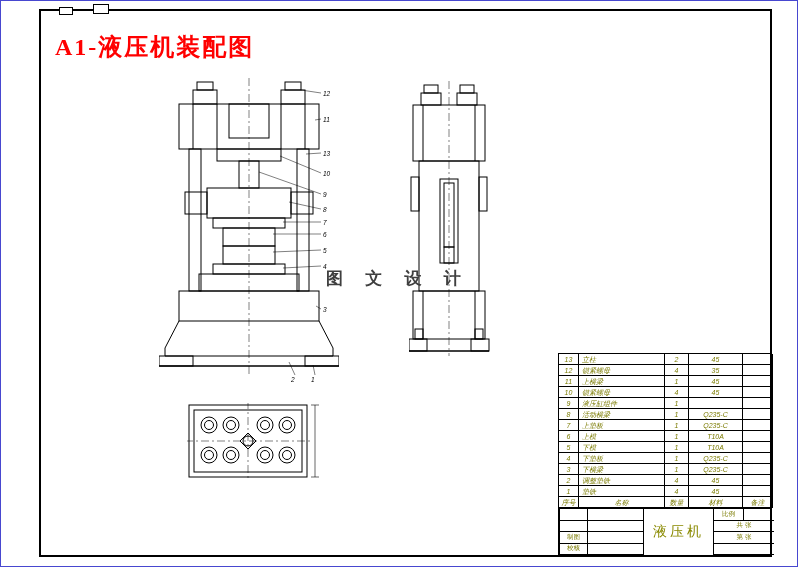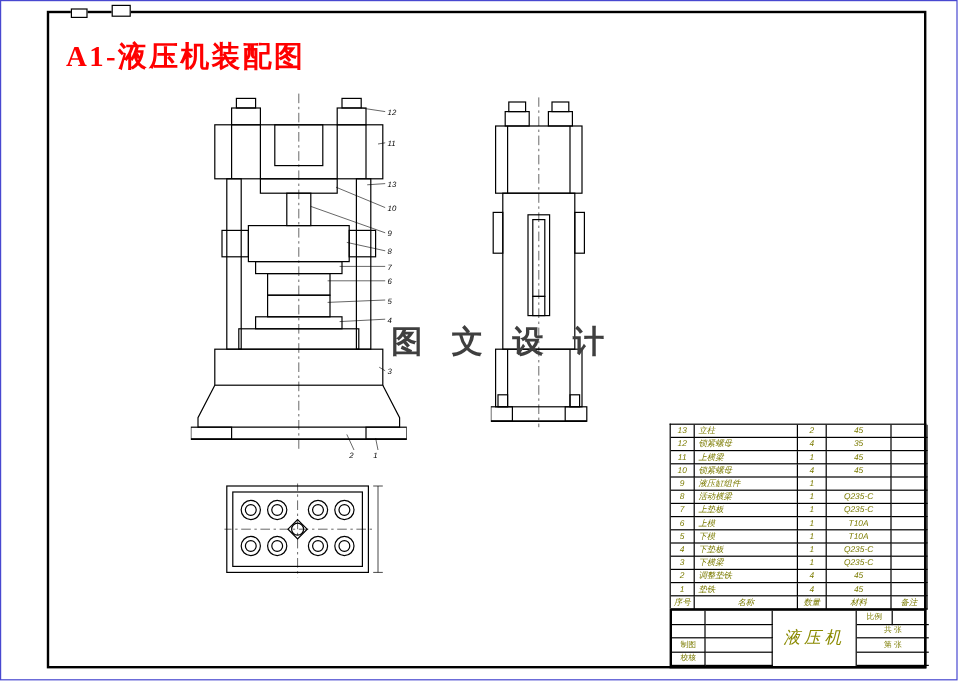--- a/index.html
+++ b/index.html
@@ -7,21 +7,21 @@
   .page { position: relative; width: 798px; height: 567px; background: #fff;
           border: 1px solid #4848d0; overflow: hidden; }
   .frame { position: absolute; left: 38px; top: 8px; width: 733px; height: 548px;
            border: 2px solid #000; }
   .fold-mark { position: absolute; background: #fff; border: 1px solid #000; }
   .fm1 { left: 58px; top: 6px; width: 14px; height: 8px; }
   .fm2 { left: 92px; top: 3px; width: 16px; height: 10px; }
   .drawing-title { position: absolute; left: 54px; top: 30px; white-space: nowrap;
            font-family: "Liberation Serif", serif; font-weight: bold;
            font-size: 24px; color: #ff0000; letter-spacing: 2px; }
-  .watermark { position: absolute; left: 325px; top: 266px; font-size: 26px;
+  .watermark { position: absolute; left: 325px; top: 266px; font-size: 17px;
            font-weight: bold; color: #3f3f3f; letter-spacing: 9px;
            font-family: "Liberation Serif", serif; white-space: nowrap; }
   .front-view { position: absolute; left: 158px; top: 75px; }
   .side-view  { position: absolute; left: 408px; top: 80px; }
   .bottom-view{ position: absolute; left: 186px; top: 402px; }
 
   .parts-table { position: absolute; left: 557px; top: 352px; width: 214px; height: 154px;
            display: grid; grid-template-columns: 20px 86px 24px 54px 30px;
            grid-auto-rows: 11px; border-left: 1px solid #000; border-top: 1px solid #000;
            font-size: 7px; color: #7b7b00; font-style: italic; }
@@ -32,21 +32,21 @@
 
   .title-block { position: absolute; left: 557px; top: 506px; width: 214px; height: 50px;
            border: 2px solid #000; font-size: 6.5px; color: #7b7b00; }
   .tb-left { position: absolute; left: 0; top: 0; width: 84px; height: 46px;
            display: grid; grid-template-columns: 28px 56px; grid-auto-rows: 11.5px; }
   .tb-left .cell, .tb-right .cell { border-right: 1px solid #000; border-bottom: 1px solid #000;
            display: flex; align-items: center; justify-content: center; overflow: hidden; }
   .tb-mid { position: absolute; left: 84px; top: 0; width: 70px; height: 46px;
            border-right: 1px solid #000; display: flex; align-items: center;
            justify-content: center; font-size: 14px; letter-spacing: 3px;
-           color: #8a8a00; font-style: italic; }
+           color: #8a8a00; }
   .tb-right { position: absolute; left: 154px; top: 0; width: 60px; height: 46px;
            display: grid; grid-template-columns: 30px 30px; grid-auto-rows: 11.5px; }
   .tb-right .cell:nth-child(2n) { border-right: none; }
   .tb-right .span2 { grid-column: 1 / span 2; border-right: none; }
   svg text { font-family: "Liberation Sans", sans-serif; }
 </style>
 </head>
 <body>
 
 <div class="page">

